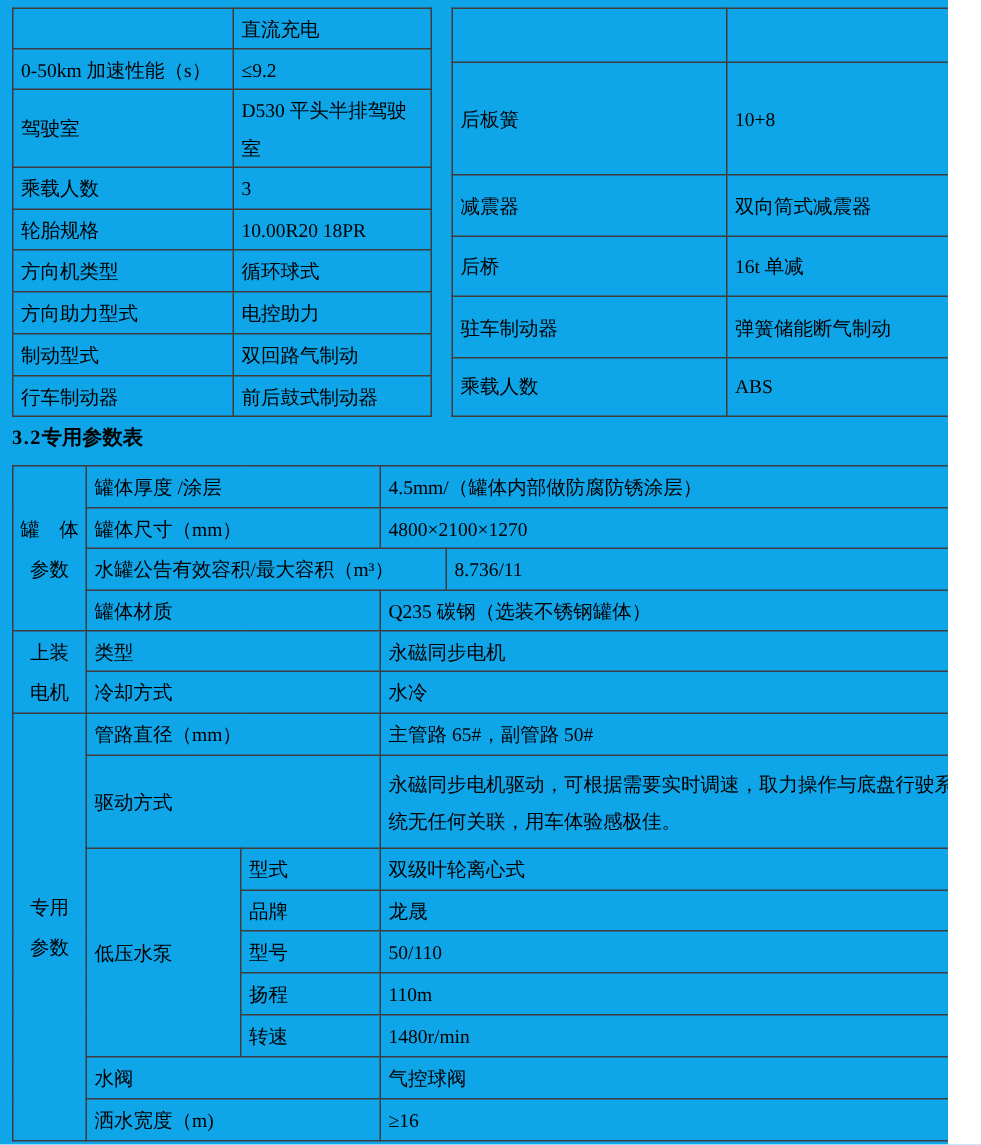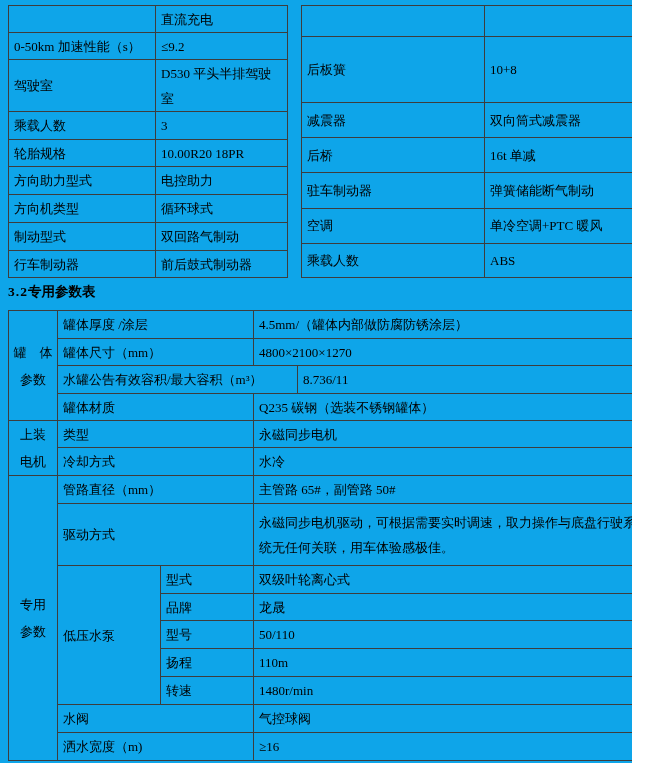--- a/index.html
+++ b/index.html
@@ -63,26 +63,26 @@
       </tr>
       <tr class="h28">
         <td>乘载人数</td>
         <td>3</td>
       </tr>
       <tr class="h27">
         <td>轮胎规格</td>
         <td>10.00R20 18PR</td>
       </tr>
       <tr class="h28">
+        <td>方向机类型</td>
+        <td>循环球式</td>
+      </tr>
+      <tr class="h28">
         <td>方向助力型式</td>
         <td>电控助力</td>
-      </tr>
-      <tr class="h28">
-        <td>方向机类型</td>
-        <td>循环球式</td>
       </tr>
       <tr class="h28">
         <td>制动型式</td>
         <td>双回路气制动</td>
       </tr>
       <tr class="h27">
         <td>行车制动器</td>
         <td>前后鼓式制动器</td>
       </tr>
     </tbody>
@@ -106,24 +106,20 @@
         <td>减震器</td>
         <td>双向筒式减震器</td>
       </tr>
       <tr class="h28">
         <td>后桥</td>
         <td>16t 单减</td>
       </tr>
       <tr class="h28">
         <td>驻车制动器</td>
         <td>弹簧储能断气制动</td>
-      </tr>
-      <tr class="h28">
-        <td>空调</td>
-        <td>单冷空调+PTC 暖风</td>
       </tr>
       <tr class="h27">
         <td>乘载人数</td>
         <td>ABS</td>
       </tr>
     </tbody>
       </table>
 
   </div>
 

